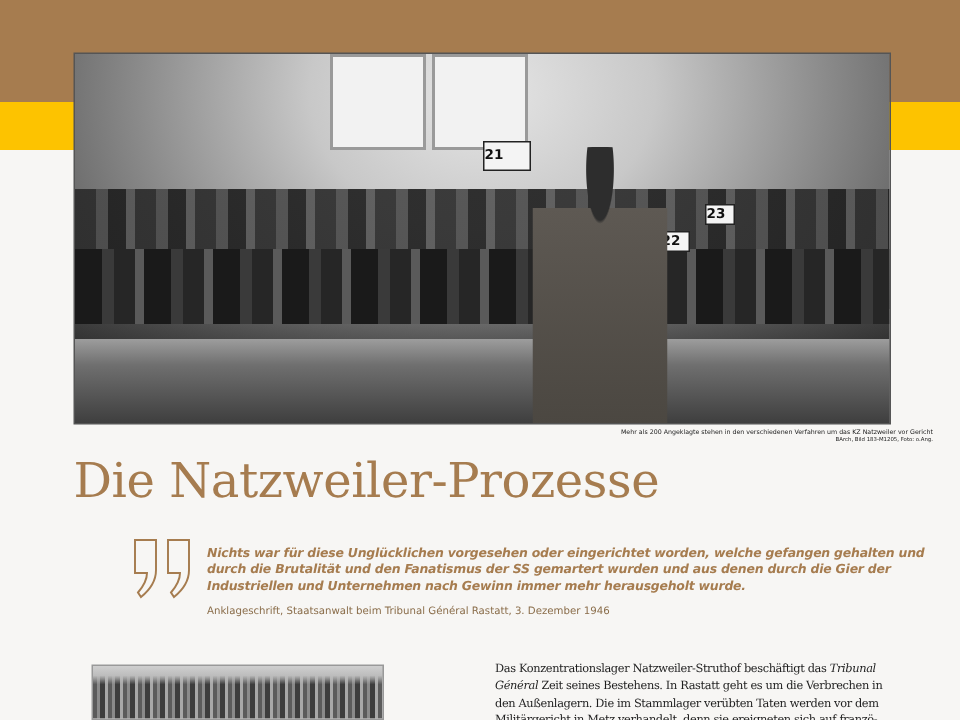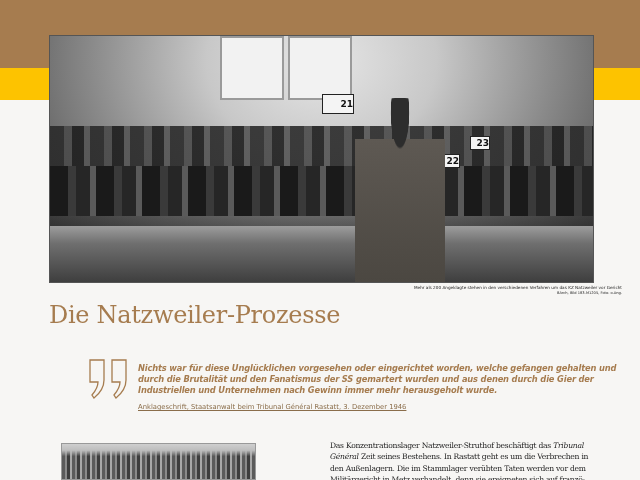--- a/index.html
+++ b/index.html
@@ -27,47 +27,47 @@
       opacity: 0.9;
     }
     .photo-main .crowd2 {
       position: absolute; left: 0; top: 130px; width: 100%; height: 50px;
       background: repeating-linear-gradient(90deg, #1a1a1a 0 18px, #3a3a3a 18px 26px, #262626 26px 40px, #5a5a5a 40px 46px);
     }
     .photo-main .bench {
       position: absolute; left: 0; top: 190px; width: 100%; height: 58px;
       background: linear-gradient(180deg, #9d9d9d 0%, #6f6f6f 30%, #3c3c3c 100%);
     }
-    .photo-main .card { position: absolute; background: #f4f4f4; border: 1px solid #222; font: bold 9px "DejaVu Sans", sans-serif; color: #111; text-align: right; }
+    .photo-main .card { position: absolute; background: #f4f4f4; border: 1px solid #222; font: bold 9px "DejaVu Sans", sans-serif; color: #111; text-align: left; }
     .photo-main .speaker {
       position: absolute; left: 305px; top: 62px; width: 90px; height: 186px;
       background: radial-gradient(ellipse at 50% 8%, #2d2d2d 0 14%, transparent 15%),
                   linear-gradient(180deg, transparent 0 22%, #5e5953 22%, #4b4741 100%);
       border-radius: 40px 40px 0 0;
     }
     .caption {
       position: absolute; right: 18px; top: 285px; text-align: right;
       font-family: "DejaVu Sans", sans-serif; color: #222;
     }
     .caption .c1 { font-size: 4.2px; line-height: 6px; }
     .caption .c2 { font-size: 3.6px; line-height: 5px; }
     .title {
       position: absolute; left: 49px; top: 301px;
-      font-family: "DejaVu Serif", serif; font-size: 24px; color: #a67c4f;
+      font-family: "DejaVu Serif", serif; font-size: 32px; color: #a67c4f;
       letter-spacing: -0.3px; white-space: nowrap;
     }
     .quote-mark { position: absolute; left: 88px; top: 358px; width: 42px; height: 44px; }
     .quote {
       position: absolute; left: 138px; top: 363px; width: 480px;
       font-family: "DejaVu Sans", sans-serif; font-style: italic;
       font-size: 8.3px; line-height: 11px; color: #a67c4f; letter-spacing: -0.15px; font-weight: bold;
     }
     .quote-source {
       position: absolute; left: 138px; top: 403px;
-      font-family: "DejaVu Sans", sans-serif; font-size: 6.8px; color: #8a6d4a; white-space: nowrap; text-decoration: underline;
+      font-family: "DejaVu Sans", sans-serif; font-size: 6.8px; color: #8a6d4a; white-space: nowrap;
     }
     .photo-forest {
       position: absolute; left: 61px; top: 443px; width: 195px; height: 37px;
       background:
         linear-gradient(180deg, #cfcfcf 0%, #bdbdbd 18%, transparent 35%),
         repeating-linear-gradient(90deg, #5b5b5b 0 3px, #8a8a8a 3px 5px, #3d3d3d 5px 8px, #a8a8a8 8px 10px);
       border: 1px solid #999; box-sizing: border-box;
     }
     .body-text {
       position: absolute; left: 330px; top: 440px; width: 260px;

